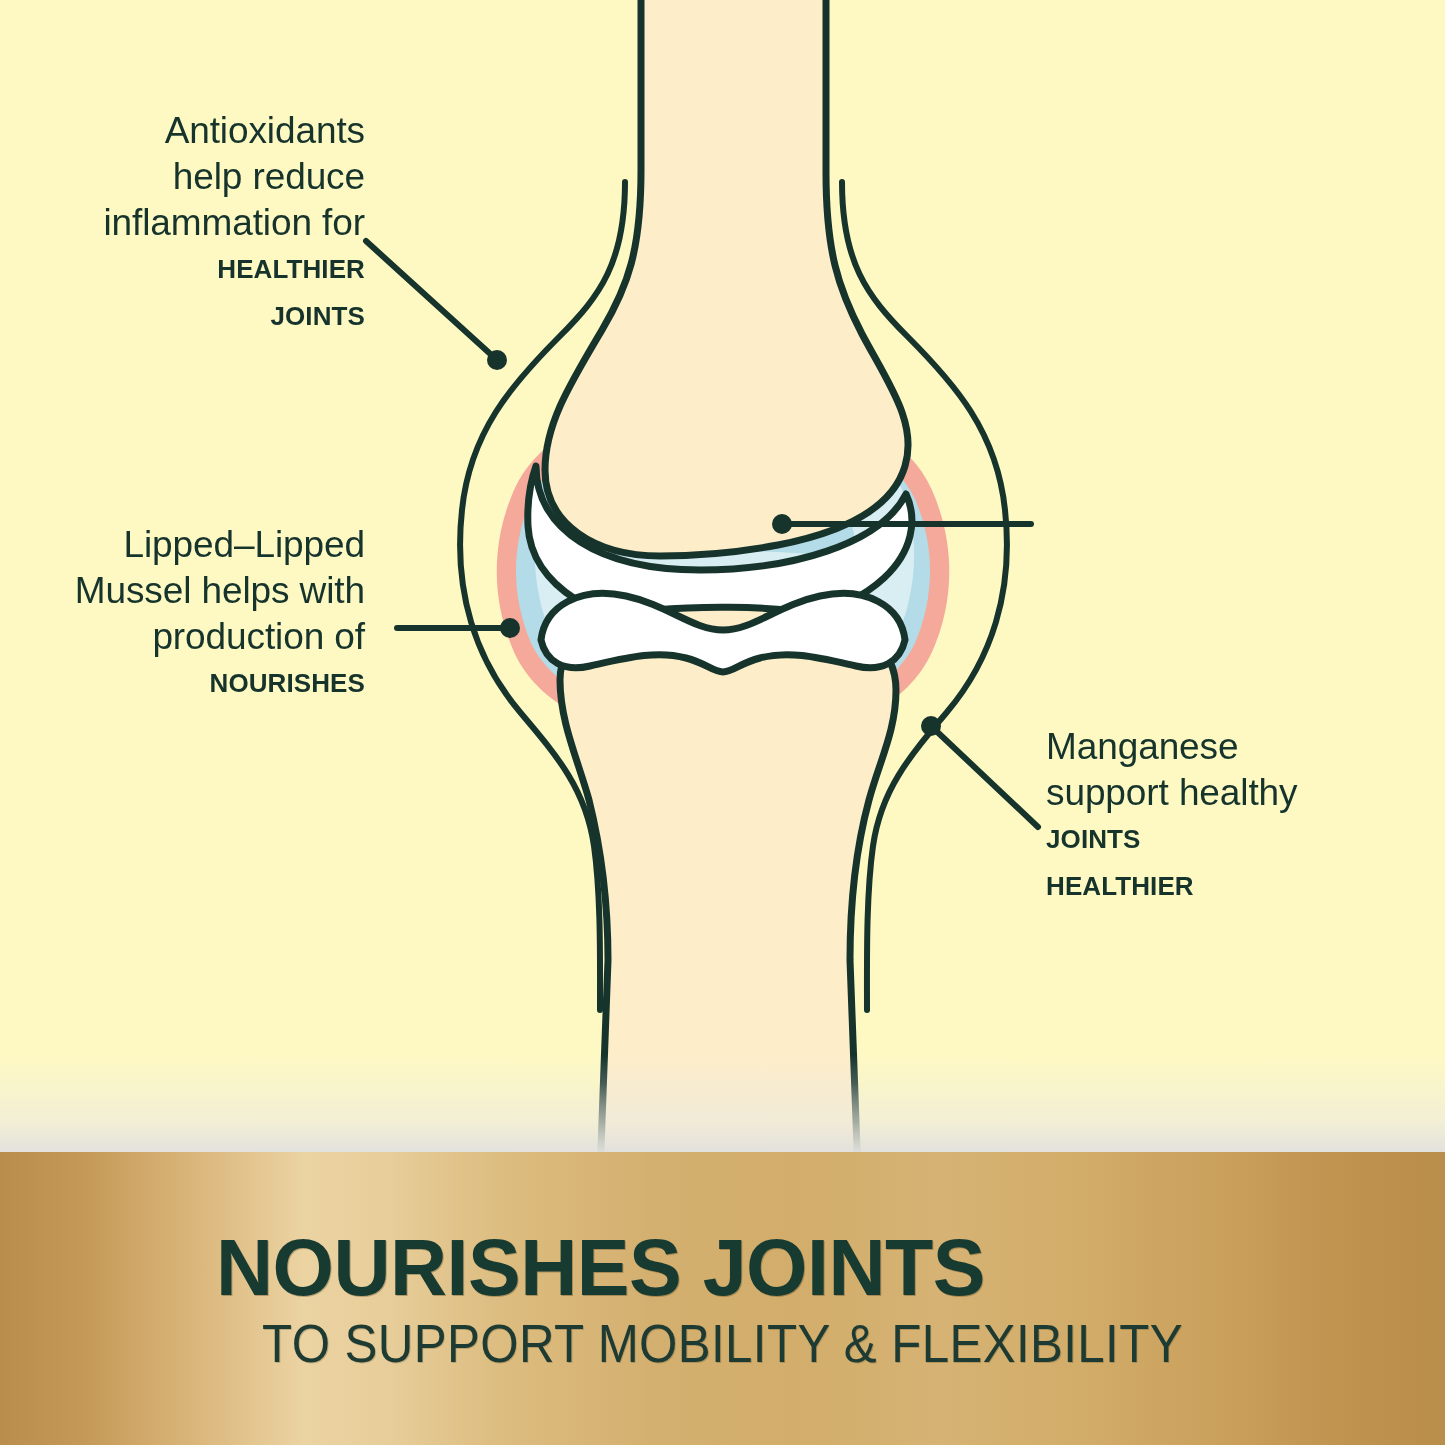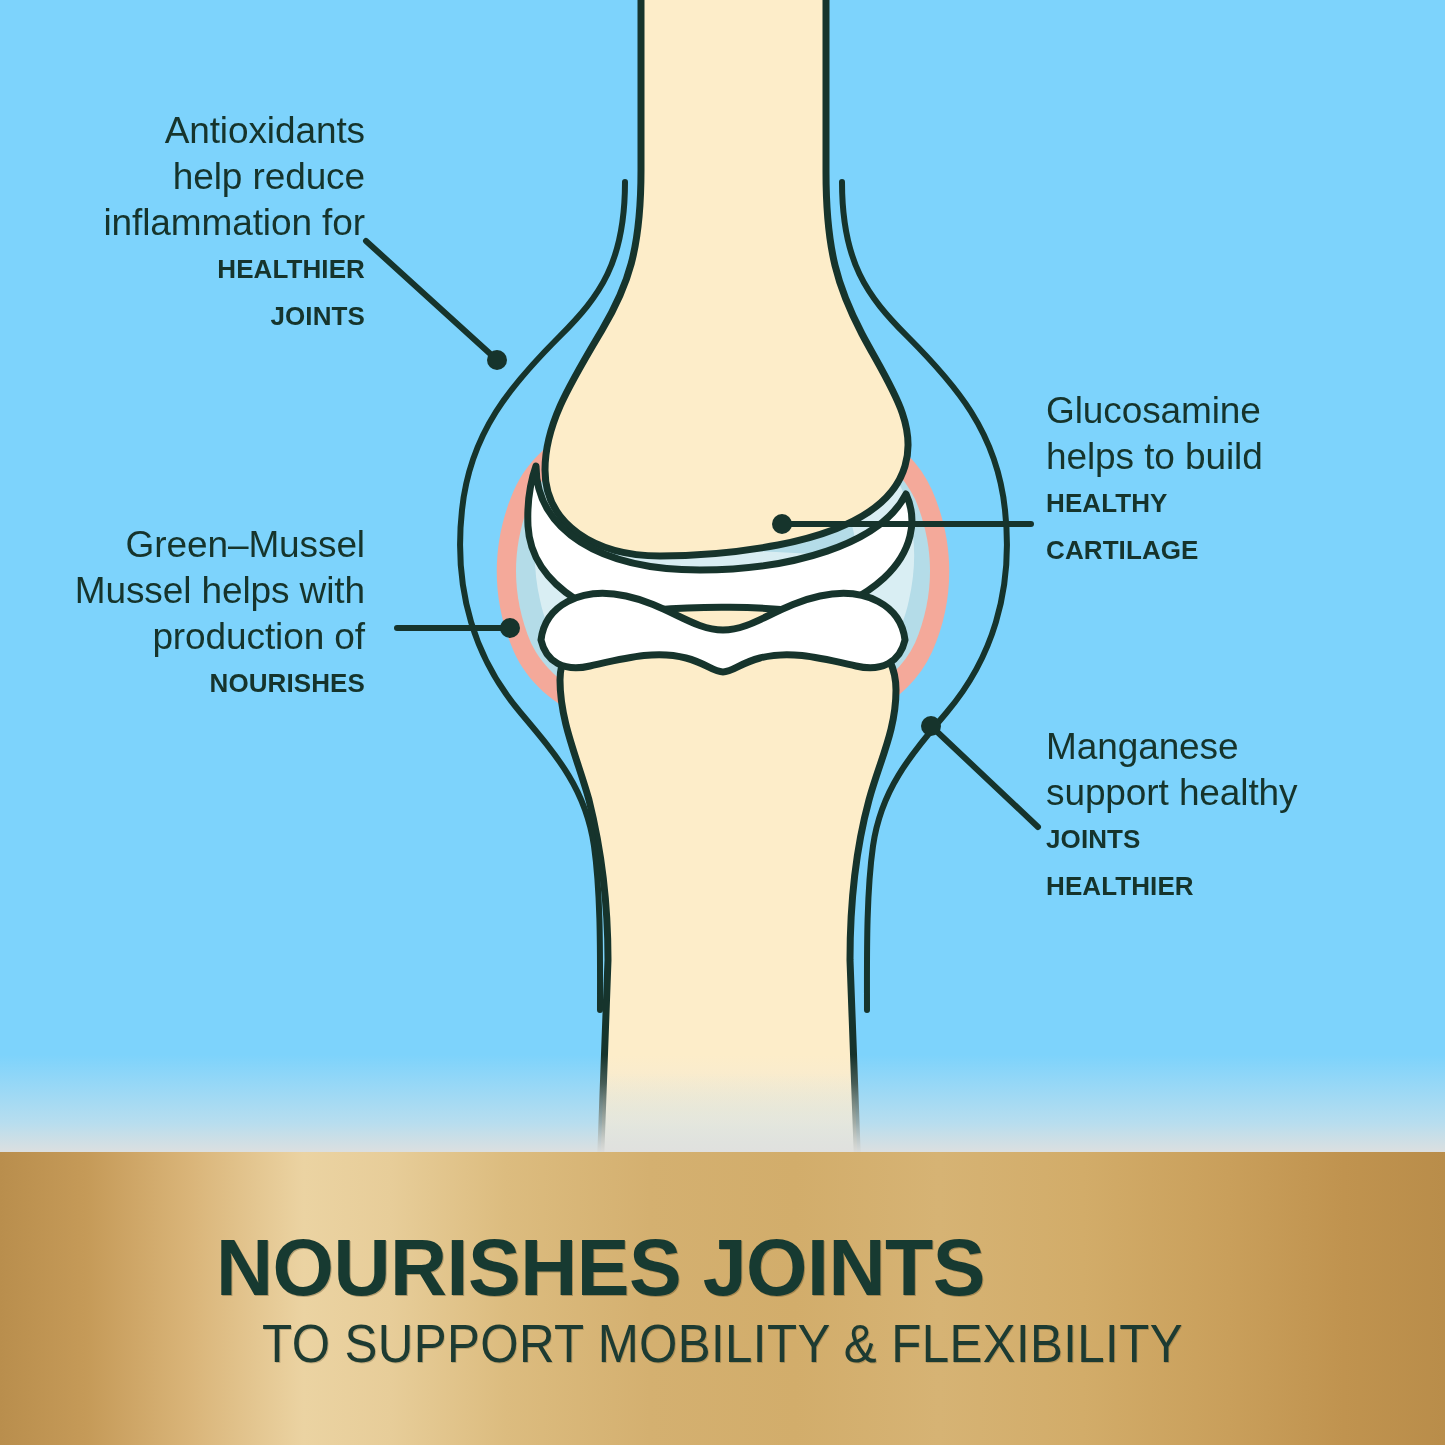--- a/index.html
+++ b/index.html
@@ -2,21 +2,21 @@
 <html><head>
 <meta charset="utf-8">
 <style>
   html,body{margin:0;padding:0;}
   body{
     width:1445px;height:1445px;
     background:#F8F7F1;
     font-family:"Liberation Sans", sans-serif;
     overflow:hidden;
   }
-  #stage{position:relative;width:1445px;height:1445px;overflow:hidden;background:#7dd3fc;}
+  #stage{position:relative;width:1445px;height:1445px;overflow:hidden;background:#fef9c3;}
 
   
   #joint-svg{position:absolute;left:0;top:0;width:1445px;height:1445px;}
 
   
   .callout{position:absolute;color:#16342C;}
   .callout .lead{
     font-size:37px;line-height:46px;font-weight:400;letter-spacing:-0.1px;
   }
   .callout .emph{
@@ -216,32 +216,26 @@
 
   <div class="callout right-al" id="callout-antioxidants">
     <div class="lead">Antioxidants</div>
     <div class="lead">help reduce</div>
     <div class="lead">inflammation for</div>
     <div class="emph">HEALTHIER</div>
     <div class="emph">JOINTS</div>
   </div>
 
   <div class="callout right-al" id="callout-mussel">
-    <div class="lead">Green–Mussel</div>
+    <div class="lead">Lipped–Lipped</div>
     <div class="lead">Mussel helps with</div>
     <div class="lead">production of</div>
     <div class="emph">NOURISHES</div>
   </div>
 
-  <div class="callout left-al" id="callout-glucosamine">
-    <div class="lead">Glucosamine</div>
-    <div class="lead">helps to build</div>
-    <div class="emph">HEALTHY</div>
-    <div class="emph">CARTILAGE</div>
-  </div>
 
   <div class="callout left-al" id="callout-msm">
     <div class="lead">Manganese</div>
     <div class="lead">support healthy</div>
     <div class="emph">JOINTS</div>
     <div class="emph">HEALTHIER</div>
   </div>
 
   <div id="banner"></div>
   <div id="banner-title">NOURISHES JOINTS</div>

